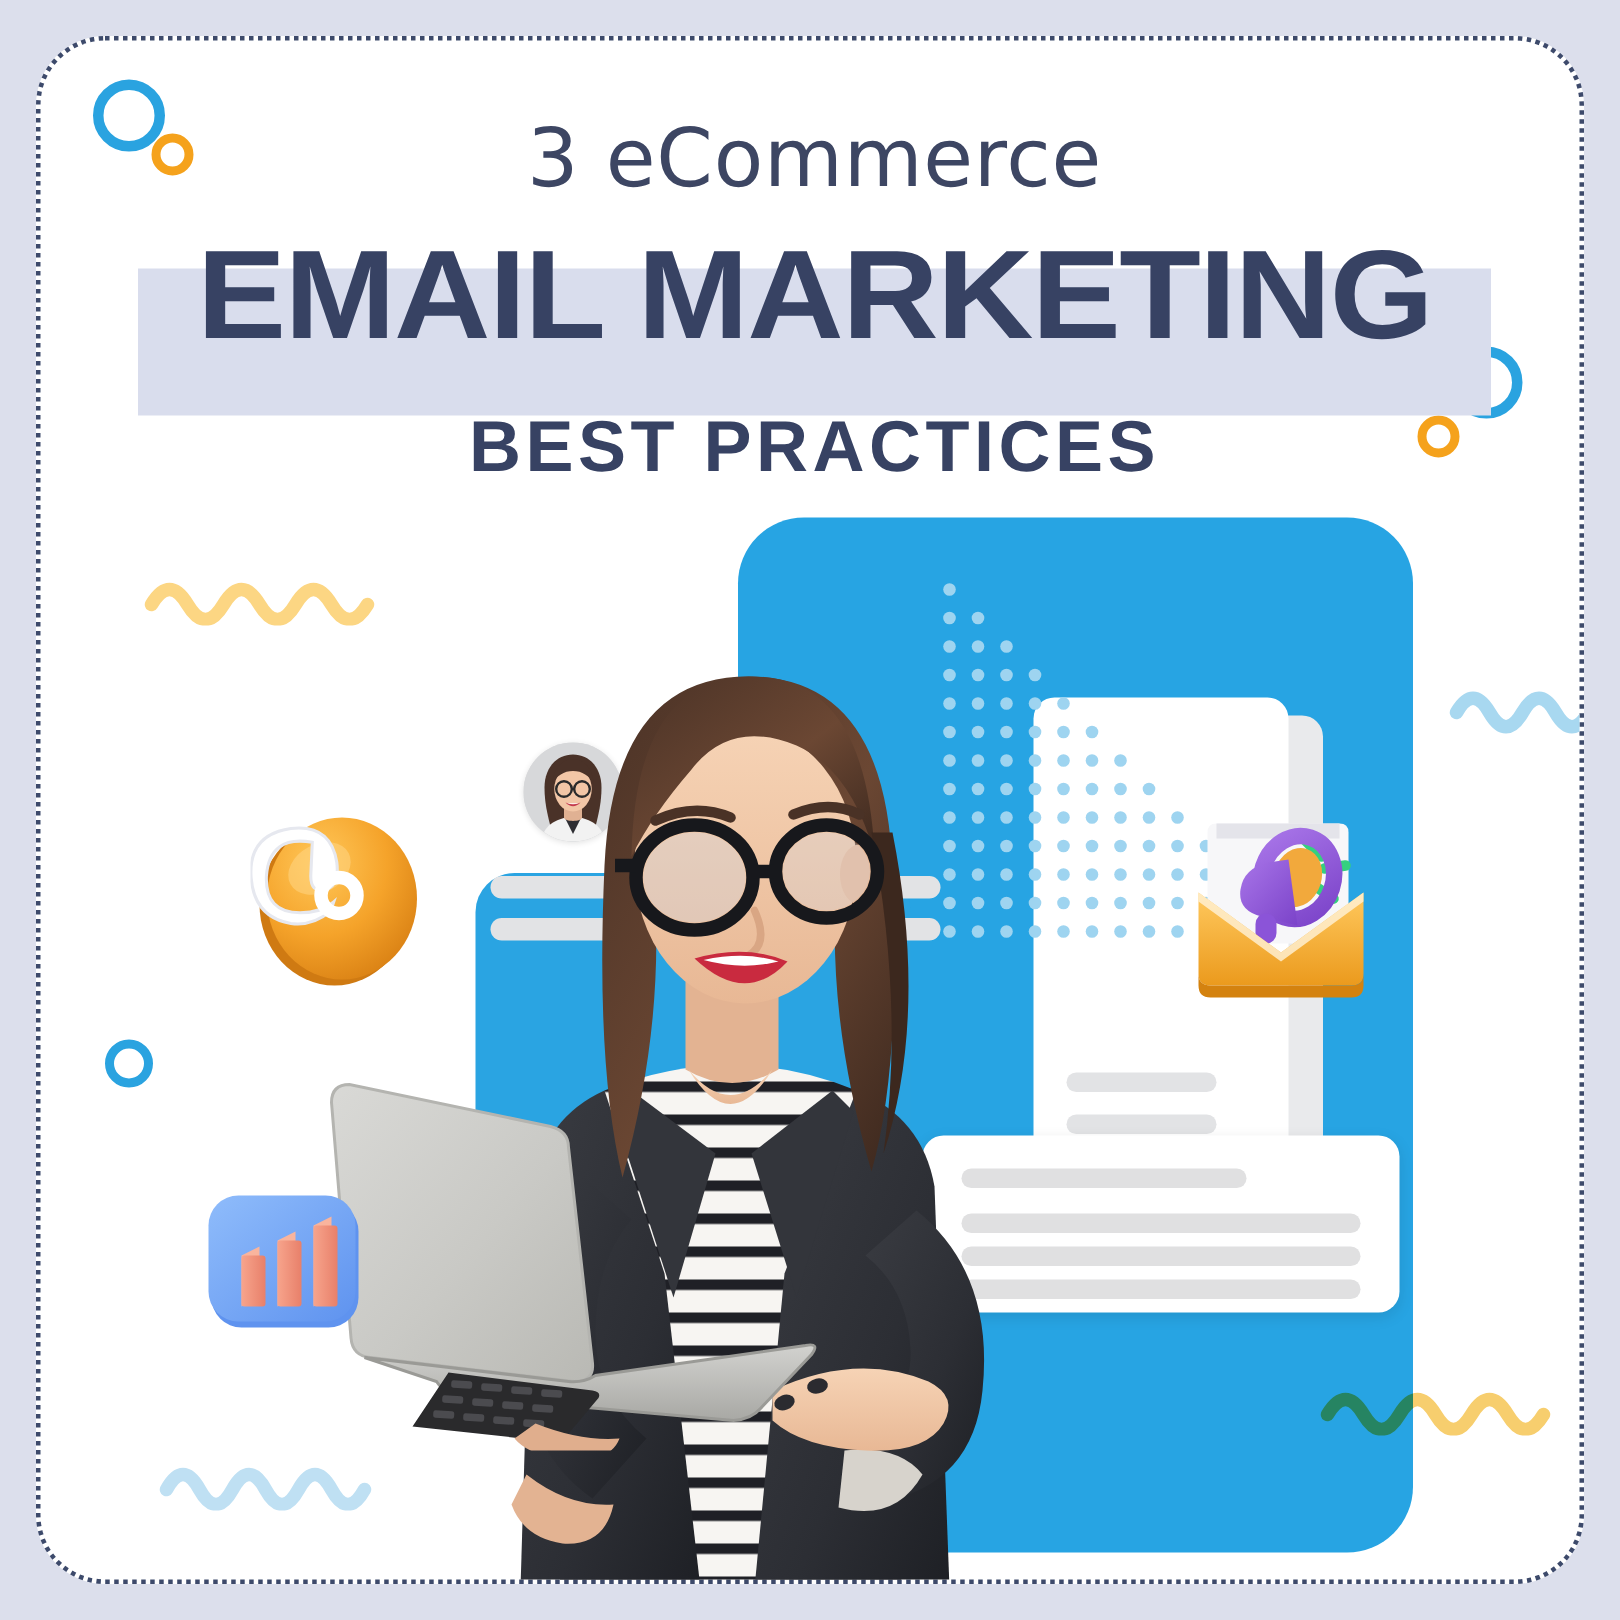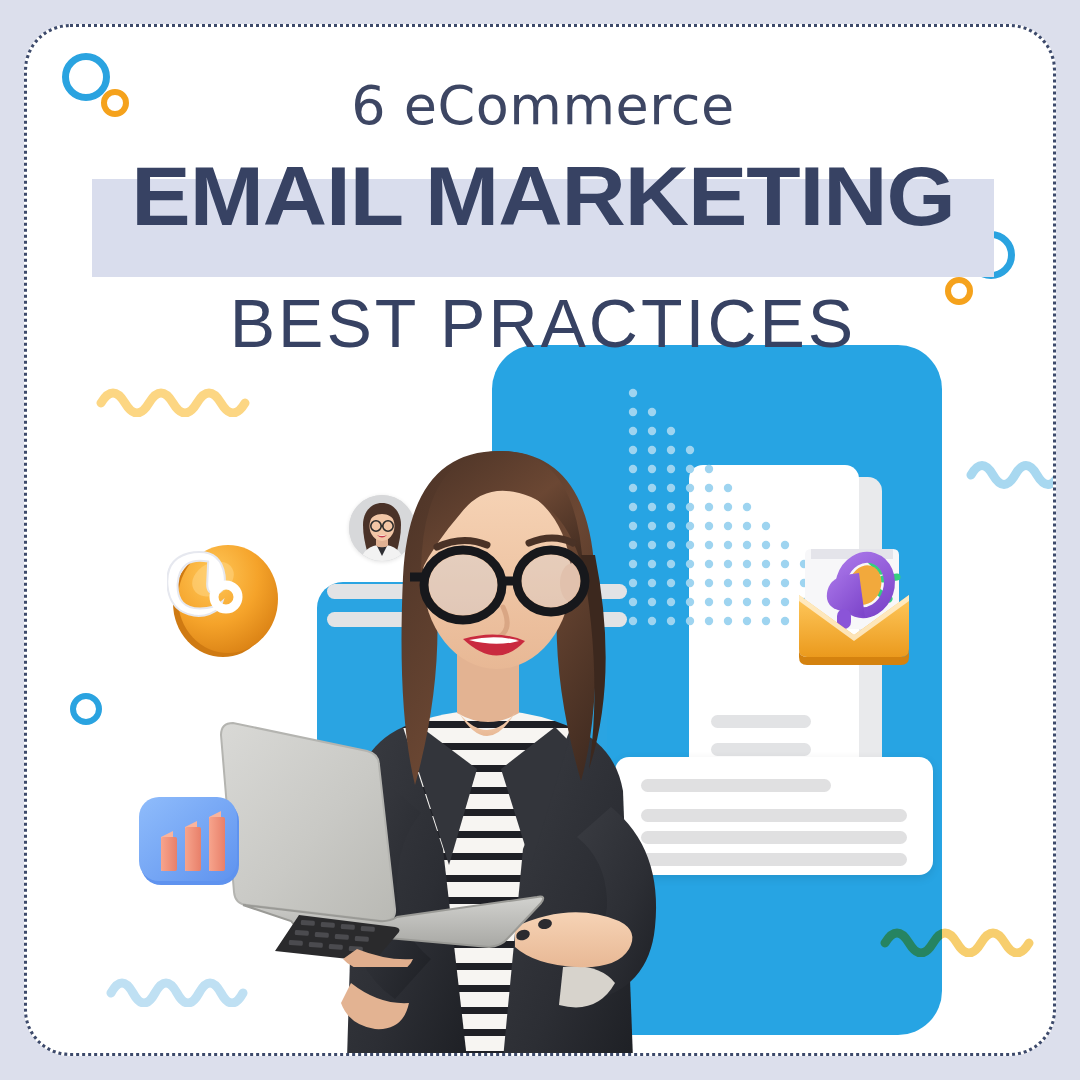--- a/index.html
+++ b/index.html
@@ -75,26 +75,26 @@
     font-weight: 700;
     letter-spacing: -1px;
     color: #374263;
     line-height: 98px;
     height: 98px;
     margin: 0;
     white-space: nowrap;
     transform: scaleX(1.06);
   }
   .subtitle {
-    font-size: 68px;
-    font-weight: 400;
+    font-size: 48px;
+    font-weight: 700;
     letter-spacing: 3px;
     color: #374263;
     line-height: 1;
-    margin: 44px 0 0 0;
+    margin: 30px 0 0 0;
   }
 
   
   .stage { position: absolute; left: 0; top: 0; width: 1032px; height: 1032px; }
 
   .blue-panel-main {
     position: absolute;
     left: 465px; top: 318px;
     width: 450px; height: 690px;
     background: #27a4e3;
@@ -545,20 +545,20 @@
         <path d="M6 26 q11 -20 22 0 t22 0 t22 0 t22 0 t22 0 t22 0" fill="none" stroke="#bfe0f3" stroke-width="9" stroke-linecap="round"></path>
       </svg>
     </div>
     <div class="wave" style="left:852px;top:890px;mix-blend-mode:multiply;">
       <svg width="160" height="40" viewBox="0 0 160 40">
         <path d="M6 26 q12 -20 24 0 t24 0 t24 0 t24 0 t24 0 t24 0" fill="none" stroke="#f7ce6e" stroke-width="9" stroke-linecap="round"></path>
       </svg>
     </div>
 
     <div class="headline-wrap">
-      <p class="kicker">6 eCommerce</p>
+      <p class="kicker">3 eCommerce</p>
       <div class="band"></div>
       <h1 class="main-title">EMAIL MARKETING</h1>
       <h2 class="subtitle">BEST PRACTICES</h2>
     </div>
 
   </div>
 </div>
 
 </body></html>

